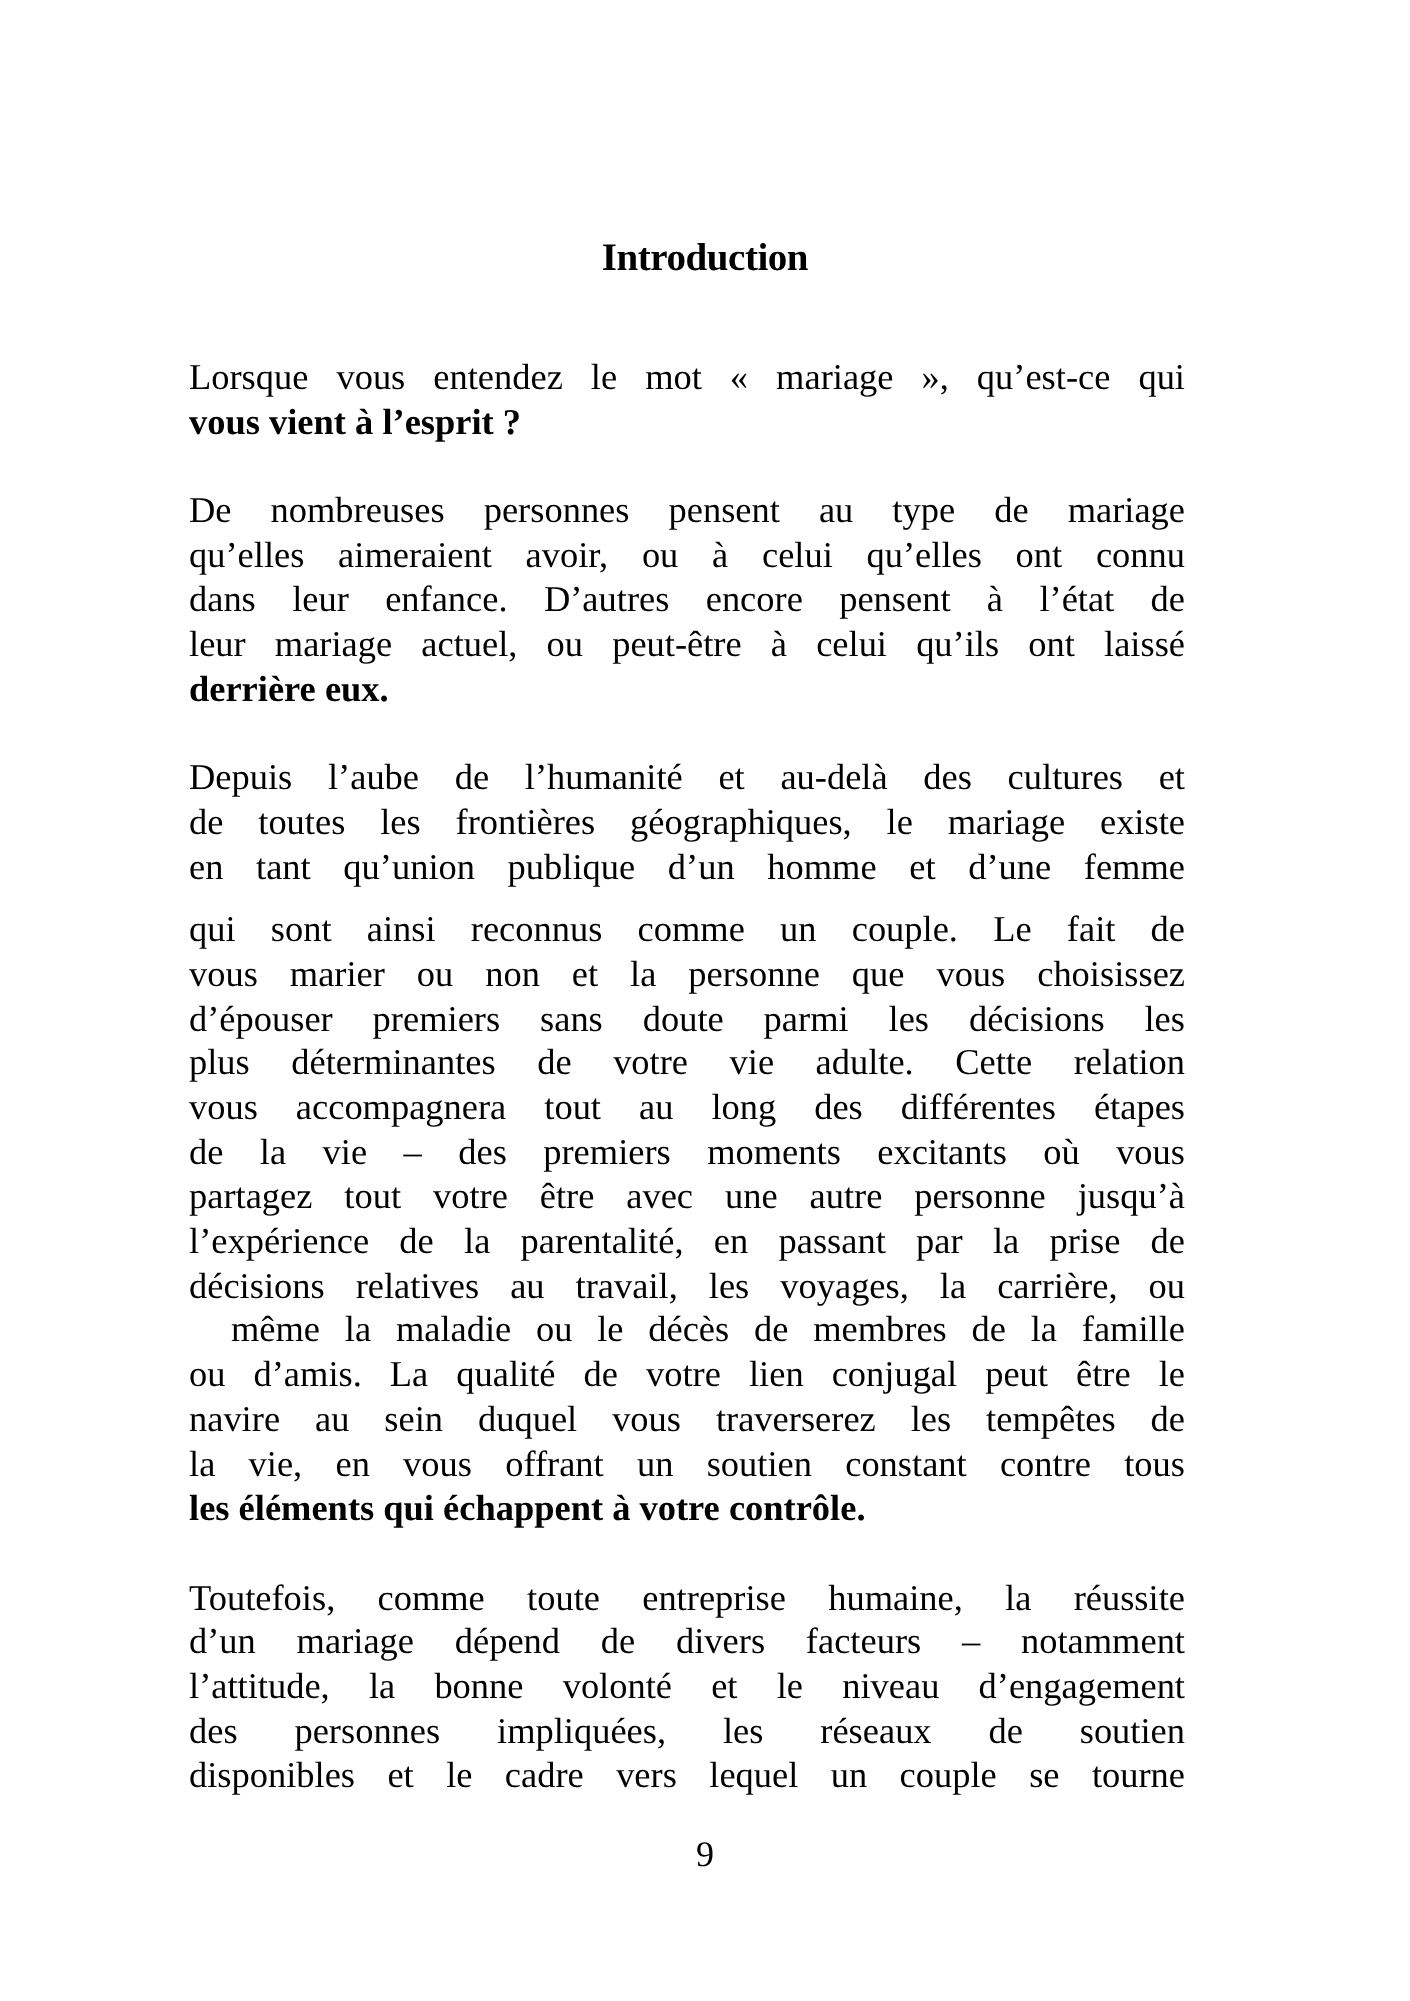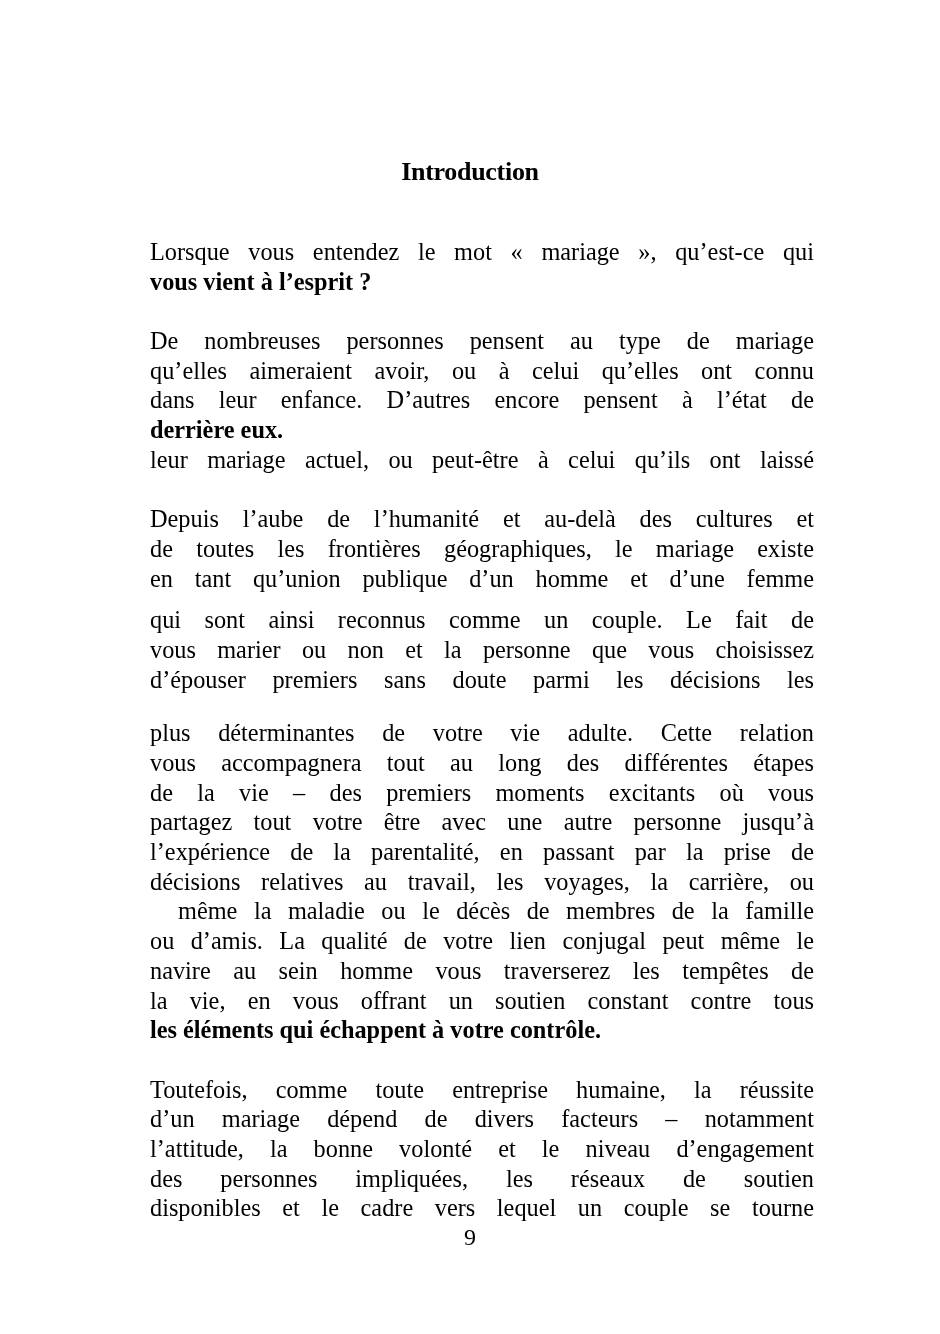--- a/index.html
+++ b/index.html
@@ -28,21 +28,21 @@
       width: 940px;
       top: 131px;
       text-align: center;
       font-size: 26px;
       font-weight: bold;
       line-height: 48px;
       letter-spacing: -0.3px;
     }
     .body-text {
       position: absolute;
-      left: 150px;
+      left: 126px;
       width: 664px;
       top: 237px;
     }
     .para {
       margin: 0 0 29.7px 0;
     }
     .line {
       display: block;
       font-size: 24.3px;
       line-height: 29.7px;
@@ -78,40 +78,40 @@
 
     <p class="para">
       <span class="line" style="white-space: normal;">Lorsque vous entendez le mot « mariage », qu’est-ce qui</span>
       <span class="line last">vous vient à l’esprit ?</span>
     </p>
 
     <p class="para">
       <span class="line" style="white-space: normal;">De nombreuses personnes pensent au type de mariage</span>
       <span class="line" style="white-space: normal;">qu’elles aimeraient avoir, ou à celui qu’elles ont connu</span>
       <span class="line" style="white-space: normal;">dans leur enfance. D’autres encore pensent à l’état de</span>
+      <span class="line" style="white-space: normal;">leur mariage actuel, ou peut-être à celui qu’ils ont laissé</span>
       <span class="line last">derrière eux.</span>
-      <span class="line" style="white-space: normal;">leur mariage actuel, ou peut-être à celui qu’ils ont laissé</span>
     </p>
 
     <p class="para">
       <span class="line" style="white-space: normal;">Depuis l’aube de l’humanité et au-delà des cultures et</span>
       <span class="line" style="white-space: normal;">de toutes les frontières géographiques, le mariage existe</span>
       <span class="line" style="white-space: normal;">en tant qu’union publique d’un homme et d’une femme</span>
       <span class="line" style="white-space: normal; margin-top: 12px;">qui sont ainsi reconnus comme un couple. Le fait de</span>
       <span class="line" style="white-space: normal;">vous marier ou non et la personne que vous choisissez</span>
       <span class="line" style="white-space: normal;">d’épouser premiers sans doute parmi les décisions les</span>
-      <span class="line" style="white-space: normal; margin-top: 24px;">plus déterminantes de votre vie adulte. Cette relation</span>
+      <span class="line" style="white-space: normal;">plus déterminantes de votre vie adulte. Cette relation</span>
       <span class="line" style="white-space: normal;">vous accompagnera tout au long des différentes étapes</span>
       <span class="line" style="white-space: normal;">de la vie – des premiers moments excitants où vous</span>
       <span class="line" style="white-space: normal;">partagez tout votre être avec une autre personne jusqu’à</span>
       <span class="line" style="white-space: normal;">l’expérience de la parentalité, en passant par la prise de</span>
       <span class="line" style="white-space: normal;">décisions relatives au travail, les voyages, la carrière, ou</span>
       <span class="line" style="white-space: normal; margin-left: 28px;">même la maladie ou le décès de membres de la famille</span>
-      <span class="line" style="white-space: normal;">ou d’amis. La qualité de votre lien conjugal peut même le</span>
-      <span class="line" style="white-space: normal;">navire au sein homme vous traverserez les tempêtes de</span>
+      <span class="line" style="white-space: normal;">ou d’amis. La qualité de votre lien conjugal peut être le</span>
+      <span class="line" style="white-space: normal;">navire au sein duquel vous traverserez les tempêtes de</span>
       <span class="line" style="white-space: normal;">la vie, en vous offrant un soutien constant contre tous</span>
       <span class="line last">les éléments qui échappent à votre contrôle.</span>
     </p>
 
     <p class="para">
       <span class="line" style="white-space: normal;">Toutefois, comme toute entreprise humaine, la réussite</span>
       <span class="line" style="white-space: normal;">d’un mariage dépend de divers facteurs – notamment</span>
       <span class="line" style="white-space: normal;">l’attitude, la bonne volonté et le niveau d’engagement</span>
       <span class="line" style="white-space: normal;">des personnes impliquées, les réseaux de soutien</span>
       <span class="line" style="white-space: normal;">disponibles et le cadre vers lequel un couple se tourne</span>

